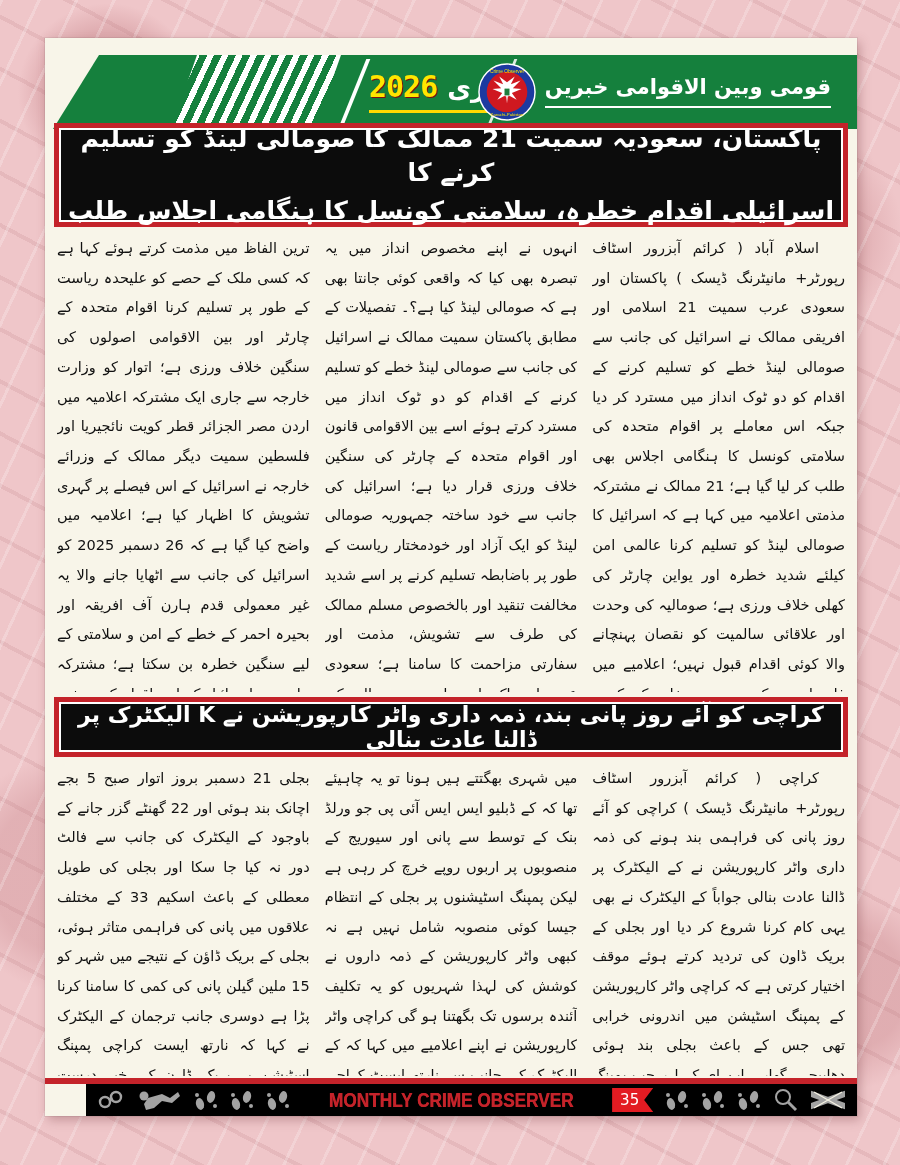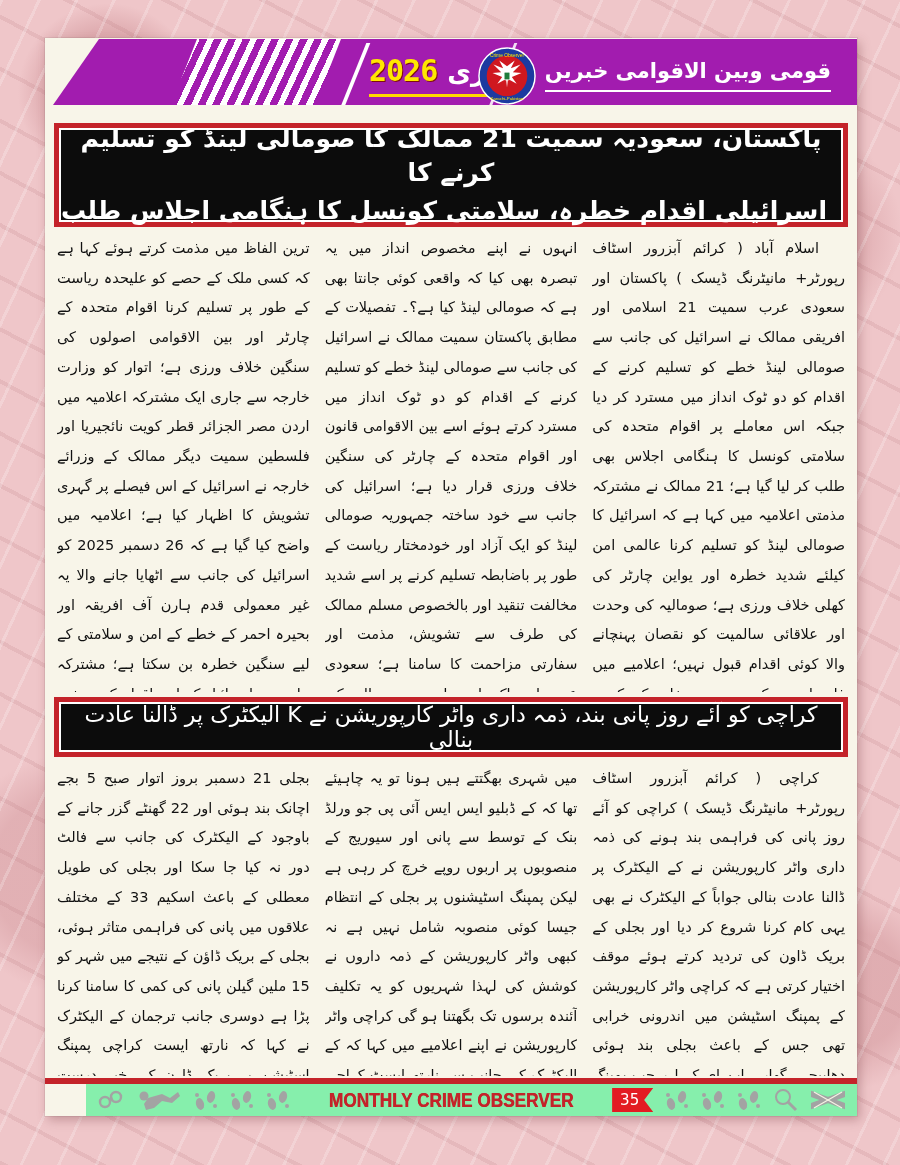--- a/index.html
+++ b/index.html
@@ -21,22 +21,22 @@
       radial-gradient(circle at 94% 85%, rgba(201,137,142,0.4) 0 60px, rgba(201,137,142,0) 100px);
   }
   
   .sheet {
     position: absolute; left: 45px; top: 38px; width: 812px; height: 1078px;
     background: #f8f5e9;
     box-shadow: 0 0 0 1px rgba(0,0,0,0.06), 3px 4px 10px rgba(120,60,65,0.35);
   }
   
   .band {
-    position: absolute; left: 8px; right: 0; top: 1px; height: 66px;
-    background: #a21caf;
+    position: absolute; left: 8px; right: 0; top: 17px; height: 74px;
+    background: #15803d;
     clip-path: polygon(46px 0, 100% 0, 100% 100%, 0 100%);
   }
   .band-stripes-left {
     position: absolute; left: 118px; top: 0; width: 170px; height: 100%;
     background: repeating-linear-gradient(115deg, rgba(255,255,255,0) 0 7px, #ffffff 7px 13px);
     clip-path: polygon(26px 0, 100% 0, calc(100% - 26px) 100%, 0 100%);
   }
   .band-edge-line {
     position: absolute; left: 300px; top: 4px; width: 4px; height: 66px;
     background: #fff; transform: skewX(-22deg);
@@ -69,47 +69,47 @@
     color: #ffffff; font-size: 21px; font-weight: 700; direction: rtl;
     border-bottom: 2px solid #ffffff; padding-bottom: 7px;
   }
   
   .headline-box {
     position: absolute; left: 14px; right: 14px;
     background: #0c0c0c;
     border: 2px solid #ffffff;
     box-shadow: 0 0 0 5px #c4232a;
     color: #ffffff; direction: rtl; text-align: center;
-    display: flex; flex-direction: column; justify-content: center; align-items: flex-end;
+    display: flex; flex-direction: column; justify-content: center;
   }
   .headline-box.one { top: 90px; height: 94px; gap: 4px; }
   .headline-box.two { top: 664px; height: 50px; }
   .hl-line1, .hl-line2 { font-size: 25px; font-weight: 700; line-height: 1.35; }
-  .hl-single { font-size: 22px; font-weight: 400; }
+  .hl-single { font-size: 22px; font-weight: 700; }
   
   .cols {
     position: absolute; left: 12px; right: 12px;
     display: flex; direction: rtl; gap: 15px;
   }
   .cols.a1 { top: 196px; height: 458px; }
   .cols.a2 { top: 726px; height: 312px; }
   .col {
     flex: 1 1 0; overflow: hidden;
     direction: rtl; text-align: justify; text-justify: inter-word;
     font-size: 14.5px; line-height: 2.05; color: #111;
   }
   .col.first p { text-indent: 26px; }
   
   .footer-rule {
     position: absolute; left: 0; right: 0; top: 1040px; height: 6px;
     background: #c4232a;
   }
   .footer-bar {
     position: absolute; left: 0; right: 0; top: 1046px; bottom: 0;
-    background: #86efac;
+    background: #000000;
     display: flex; align-items: center; justify-content: center; gap: 12px; margin-left: 41px;
   }
   .footer-title {
     color: #c4232a; font-family: "Liberation Sans", sans-serif;
     font-weight: 700; font-size: 21px; letter-spacing: 0px;
     transform: scaleX(0.82); white-space: nowrap;
     text-shadow: 0.5px 0 0 #c4232a;
   }
   .page-ribbon {
     background: #e31b22; color: #ffffff; font-weight: 400; font-size: 15px;

